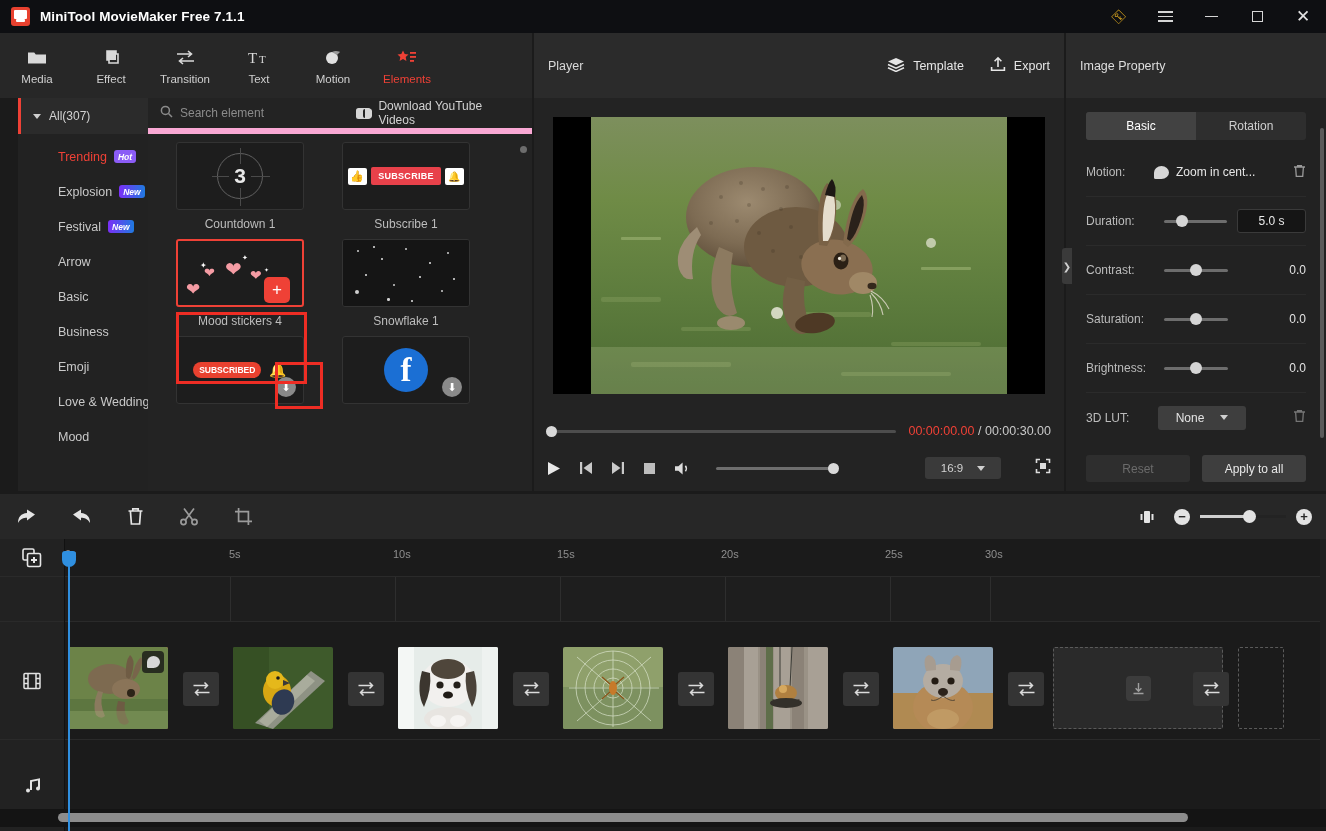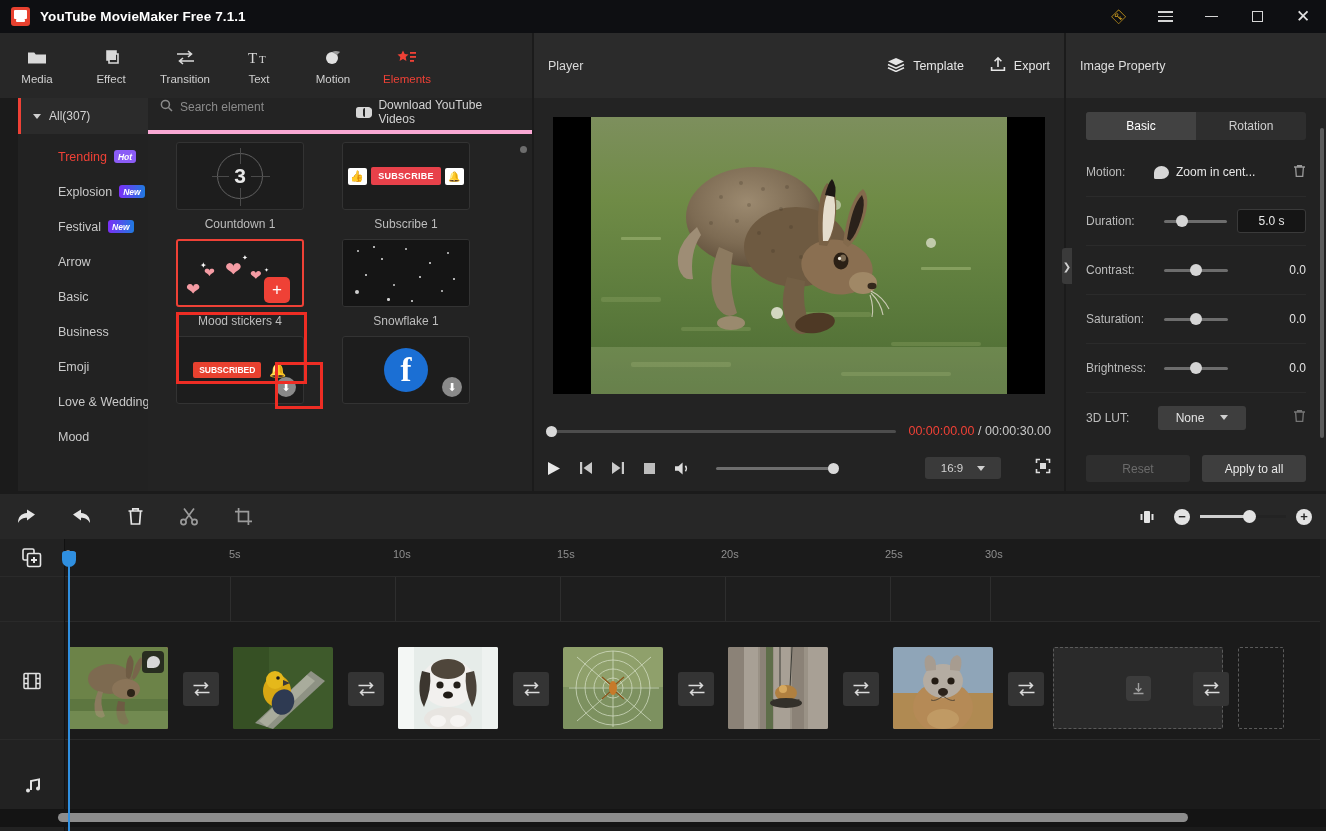--- a/index.html
+++ b/index.html
@@ -88,22 +88,22 @@
     position: absolute; right: 9px; top: 41px; width: 5px; height: 196px;
     background: #6a6a6a; border-radius: 3px;
   }
 
   
   .elempanel {
     position: absolute; left: 148px; top: 98px; width: 384px; height: 393px;
     background: #232323;
   }
   .elem-head {
-    height: 36px; display: flex; align-items: flex-start; gap: 8px; padding: 0 12px;
-    border-bottom: 4px solid #f9a8d4;
+    height: 36px; display: flex; align-items: center; gap: 8px; padding: 0 12px;
+    border-bottom: 6px solid #f9a8d4;
   }
   .search-box { display: flex; align-items: center; gap: 7px; width: 190px; }
   .search-input {
     background: transparent; border: none; outline: none; color: #b5b5b5;
     font-size: 12px; font-family: "Liberation Sans", sans-serif; width: 150px;
   }
   .search-input::placeholder { color: #8b8b8b; }
   .dl-yt {
     margin-left: auto; display: flex; align-items: center; gap: 7px;
     font-size: 12px; color: #d2d2d2;
@@ -171,21 +171,21 @@
   }
   .redbox {
     position: absolute; border: 3px solid #ee2d24; z-index: 6; pointer-events: none;
   }
   
   .snow { position: absolute; inset: 0; background: #151515; }
   .snow i { position: absolute; background: #cfcfcf; border-radius: 50%; }
   
   .subd {
     background: #e8412f; color: #fff; font-size: 8.5px; font-weight: bold;
-    padding: 3px 6px; border-radius: 2px;
+    padding: 3px 6px; border-radius: 8px;
   }
   .dlbtn {
     position: absolute; right: 7px; bottom: 6px; width: 20px; height: 20px;
     border-radius: 50%; background: #8a8a8a; color: #fff; font-size: 11px;
     display: flex; align-items: center; justify-content: center;
   }
   .fbcircle {
     width: 44px; height: 44px; border-radius: 50%; background: #1b6fd4;
     display: flex; align-items: center; justify-content: center;
     color: #fff; font-size: 33px; font-weight: bold; font-family: "Liberation Serif", serif;
@@ -396,21 +396,21 @@
   
   .ph { position: absolute; inset: 0; }
 </style>
 </head>
 <body>
 
 <div class="app">
 
   <div class="titlebar">
     <div class="tb-logo"></div>
-    <div class="tb-title">YouTube MovieMaker Free 7.1.1</div>
+    <div class="tb-title">MiniTool MovieMaker Free 7.1.1</div>
     <div class="tb-right">
       <div class="tb-btn">
           <span class="key-icon">⚿</span>
         </div>
       <div class="tb-btn">
           <span class="hamb">
             <i></i>
             <i></i>
             <i></i>
           </span>

